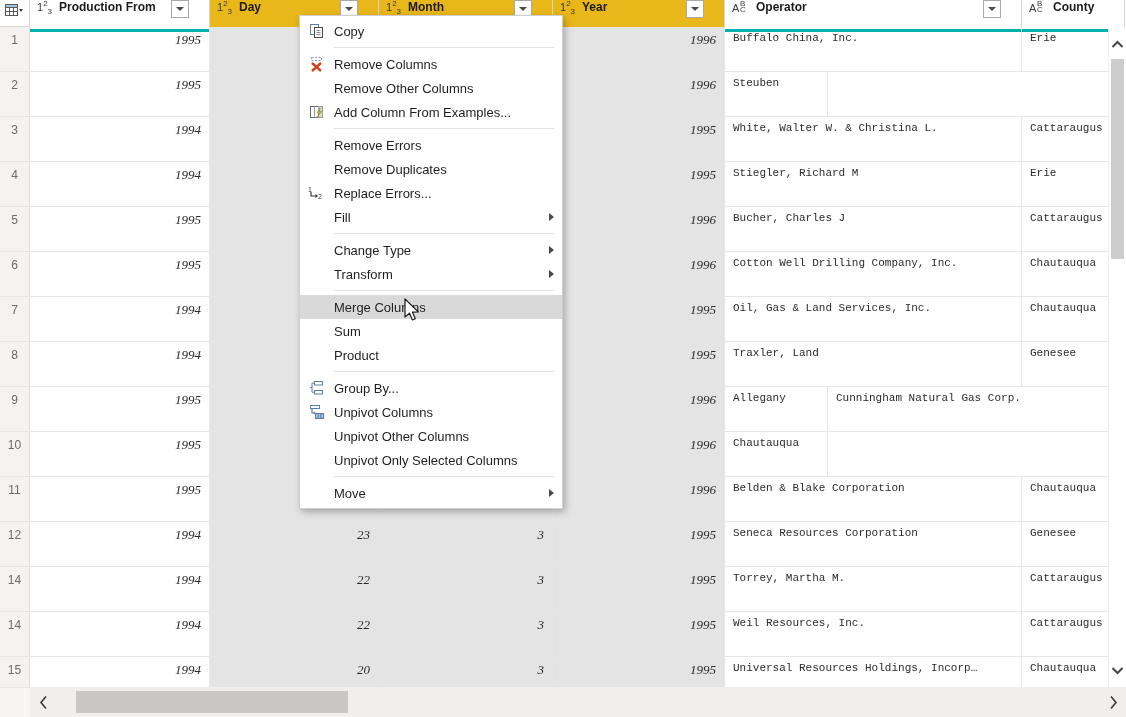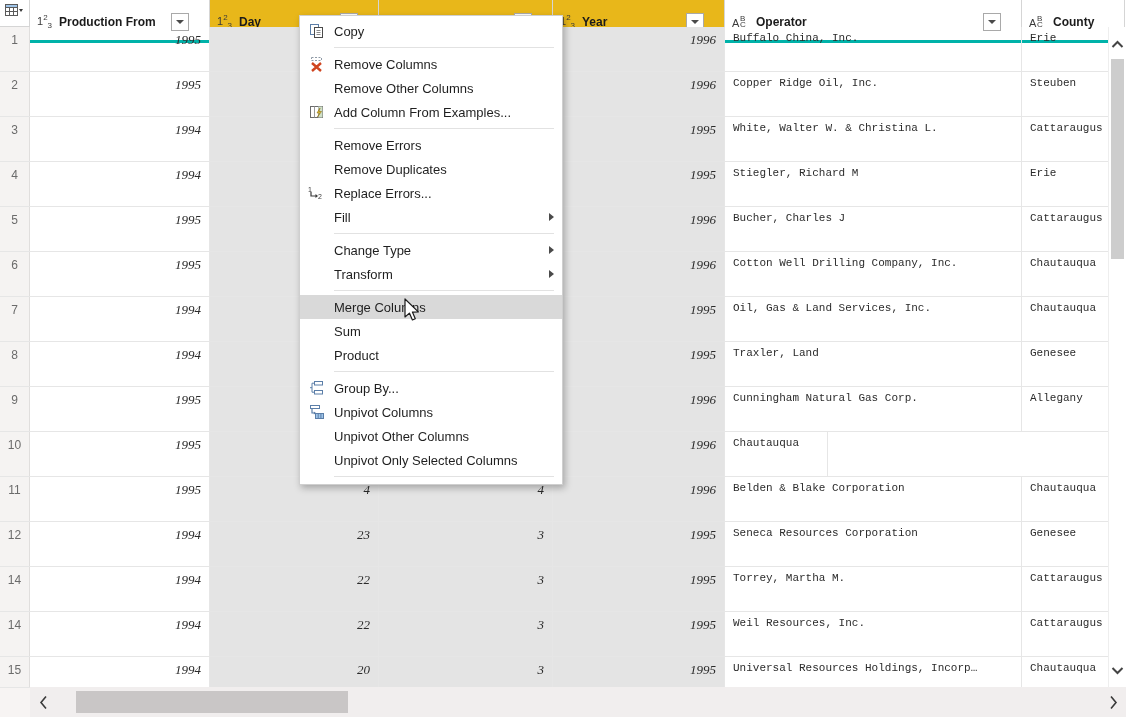--- a/index.html
+++ b/index.html
@@ -47,24 +47,23 @@
     background: #ffffff;
     display: flex;
     align-items: center;
     justify-content: center;
   }
 
   .corner-icon { display:block; }
 
   .hdr {
     position: relative;
-    height: 43px;
+    height: 32px;
     box-sizing: border-box;
     display: flex;
-    align-items: center;
     padding: 0 20px 0 7px;
     border-right: 1px solid #d5d5d5;
     background: #ffffff;
     font-size: 12px;
     color: #1b1b1b;
     font-weight: bold;
     overflow: hidden;
     white-space: nowrap;
   }
   .hdr.selected { background: #E8B71A; }
@@ -368,21 +367,20 @@
           <div class="cell num sel" style="width:172px;min-width:172px">1996</div>
           <div class="cell txt" style="width:297px;min-width:297px">Buffalo China, Inc.</div>
           <div class="cell txt" style="width:103px;min-width:103px">Erie</div>
         </div>
         <div class="row">
           <div class="rownum">2</div>
           <div class="cell num" style="width:180px;min-width:180px">1995</div>
           <div class="cell num sel" style="width:169px;min-width:169px"></div>
           <div class="cell num sel" style="width:174px;min-width:174px"></div>
           <div class="cell num sel" style="width:172px;min-width:172px">1996</div>
-          <div class="cell txt" style="width:297px;min-width:297px">Copper Ridge Oil, Inc.</div>
           <div class="cell txt" style="width:103px;min-width:103px">Steuben</div>
         </div>
         <div class="row">
           <div class="rownum">3</div>
           <div class="cell num" style="width:180px;min-width:180px">1994</div>
           <div class="cell num sel" style="width:169px;min-width:169px"></div>
           <div class="cell num sel" style="width:174px;min-width:174px"></div>
           <div class="cell num sel" style="width:172px;min-width:172px">1995</div>
           <div class="cell txt" style="width:297px;min-width:297px">White, Walter W. &amp; Christina L.</div>
           <div class="cell txt" style="width:103px;min-width:103px">Cattaraugus</div>
@@ -431,22 +429,22 @@
           <div class="cell num sel" style="width:172px;min-width:172px">1995</div>
           <div class="cell txt" style="width:297px;min-width:297px">Traxler, Land</div>
           <div class="cell txt" style="width:103px;min-width:103px">Genesee</div>
         </div>
         <div class="row">
           <div class="rownum">9</div>
           <div class="cell num" style="width:180px;min-width:180px">1995</div>
           <div class="cell num sel" style="width:169px;min-width:169px"></div>
           <div class="cell num sel" style="width:174px;min-width:174px"></div>
           <div class="cell num sel" style="width:172px;min-width:172px">1996</div>
+          <div class="cell txt" style="width:103px;min-width:103px">Allegany</div>
           <div class="cell txt" style="width:297px;min-width:297px">Cunningham Natural Gas Corp.</div>
-          <div class="cell txt" style="width:103px;min-width:103px">Allegany</div>
         </div>
         <div class="row">
           <div class="rownum">10</div>
           <div class="cell num" style="width:180px;min-width:180px">1995</div>
           <div class="cell num sel" style="width:169px;min-width:169px"></div>
           <div class="cell num sel" style="width:174px;min-width:174px"></div>
           <div class="cell num sel" style="width:172px;min-width:172px">1996</div>
           <div class="cell txt" style="width:103px;min-width:103px">Chautauqua</div>
         </div>
         <div class="row">
@@ -664,20 +662,27 @@
         <span class="mi-icon"></span>
         <span class="mi-label">Unpivot Other Columns</span>
         <span class="mi-arrow"></span>
       </div>
       <div class="mi">
         <span class="mi-icon"></span>
         <span class="mi-label">Unpivot Only Selected Columns</span>
         <span class="mi-arrow"></span>
       </div>
       <div class="sep"></div>
+      <div class="mi">
+        <span class="mi-icon"></span>
+        <span class="mi-label">Move</span>
+        <span class="mi-arrow">
+          <span class="tri"></span>
+        </span>
+      </div>
     </div>
 
   <div class="cursor">
     <svg width="18" height="26" viewBox="0 0 18 26">
       <path d="M1 1 L1 19 L5.4 15.1 L8.4 22 L11.3 20.7 L8.4 14.1 L14.3 13.9 Z" fill="#ffffff" stroke="#1a1a1a" stroke-width="1.2" stroke-linejoin="round"></path>
     </svg>
   </div>
 
 </div>
 

